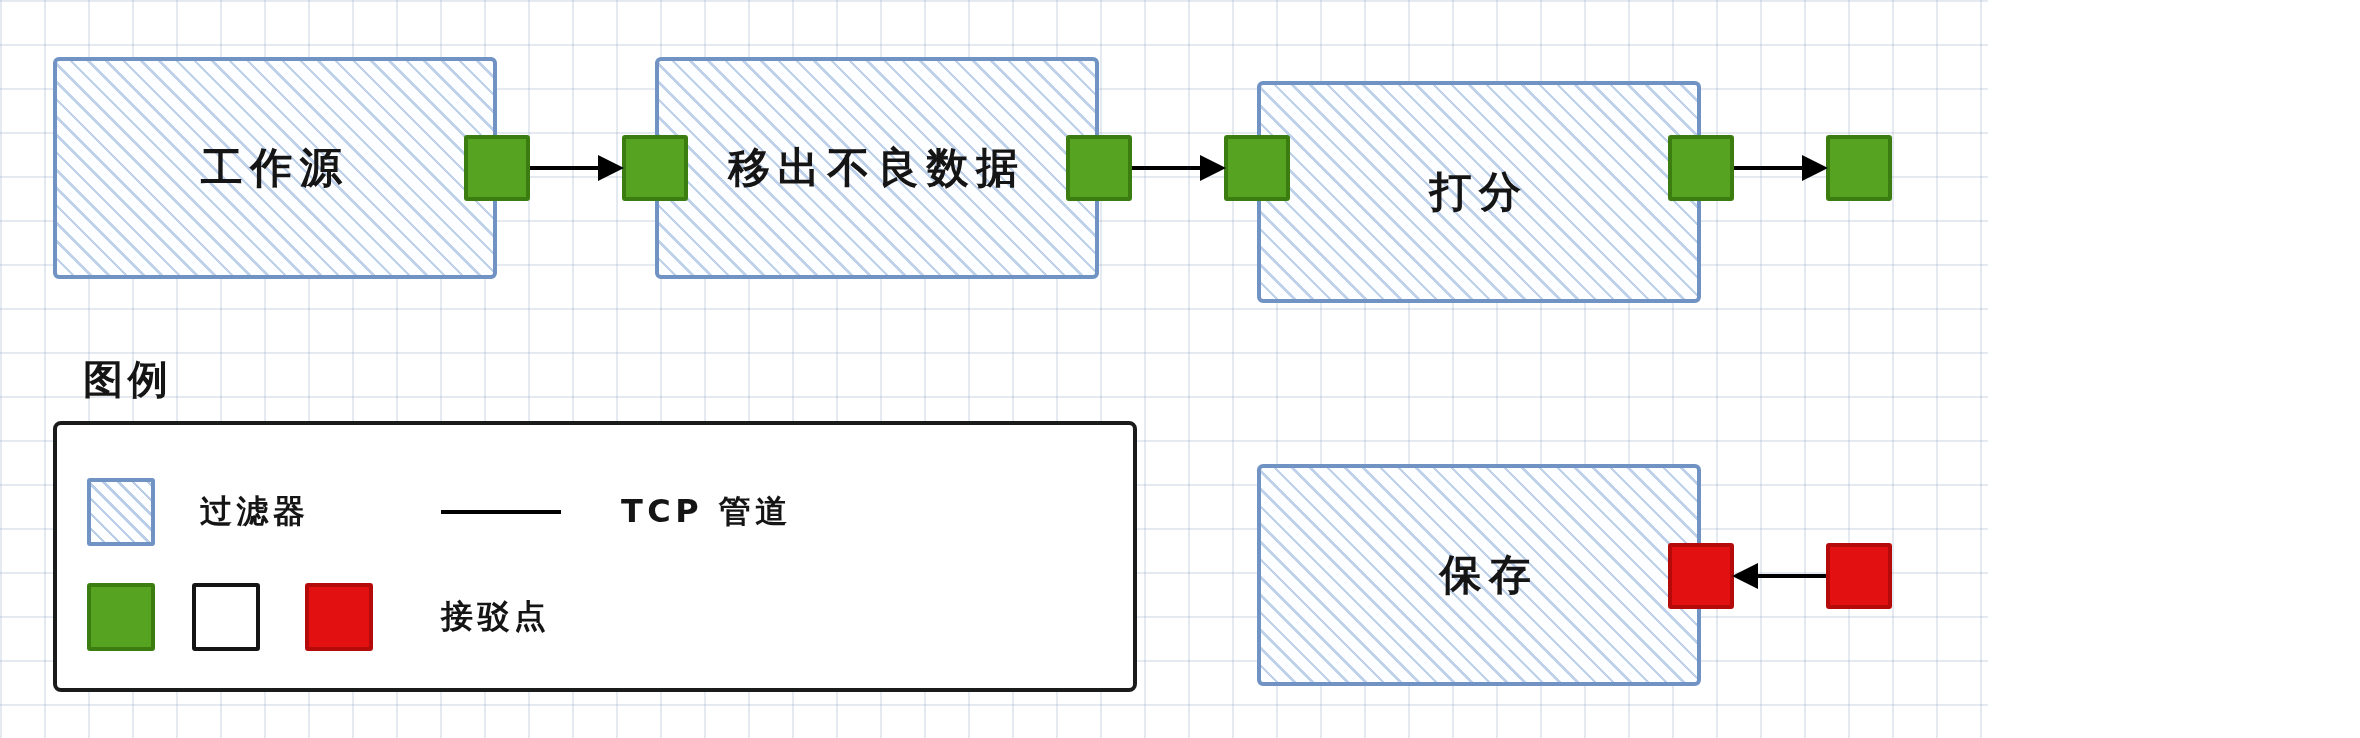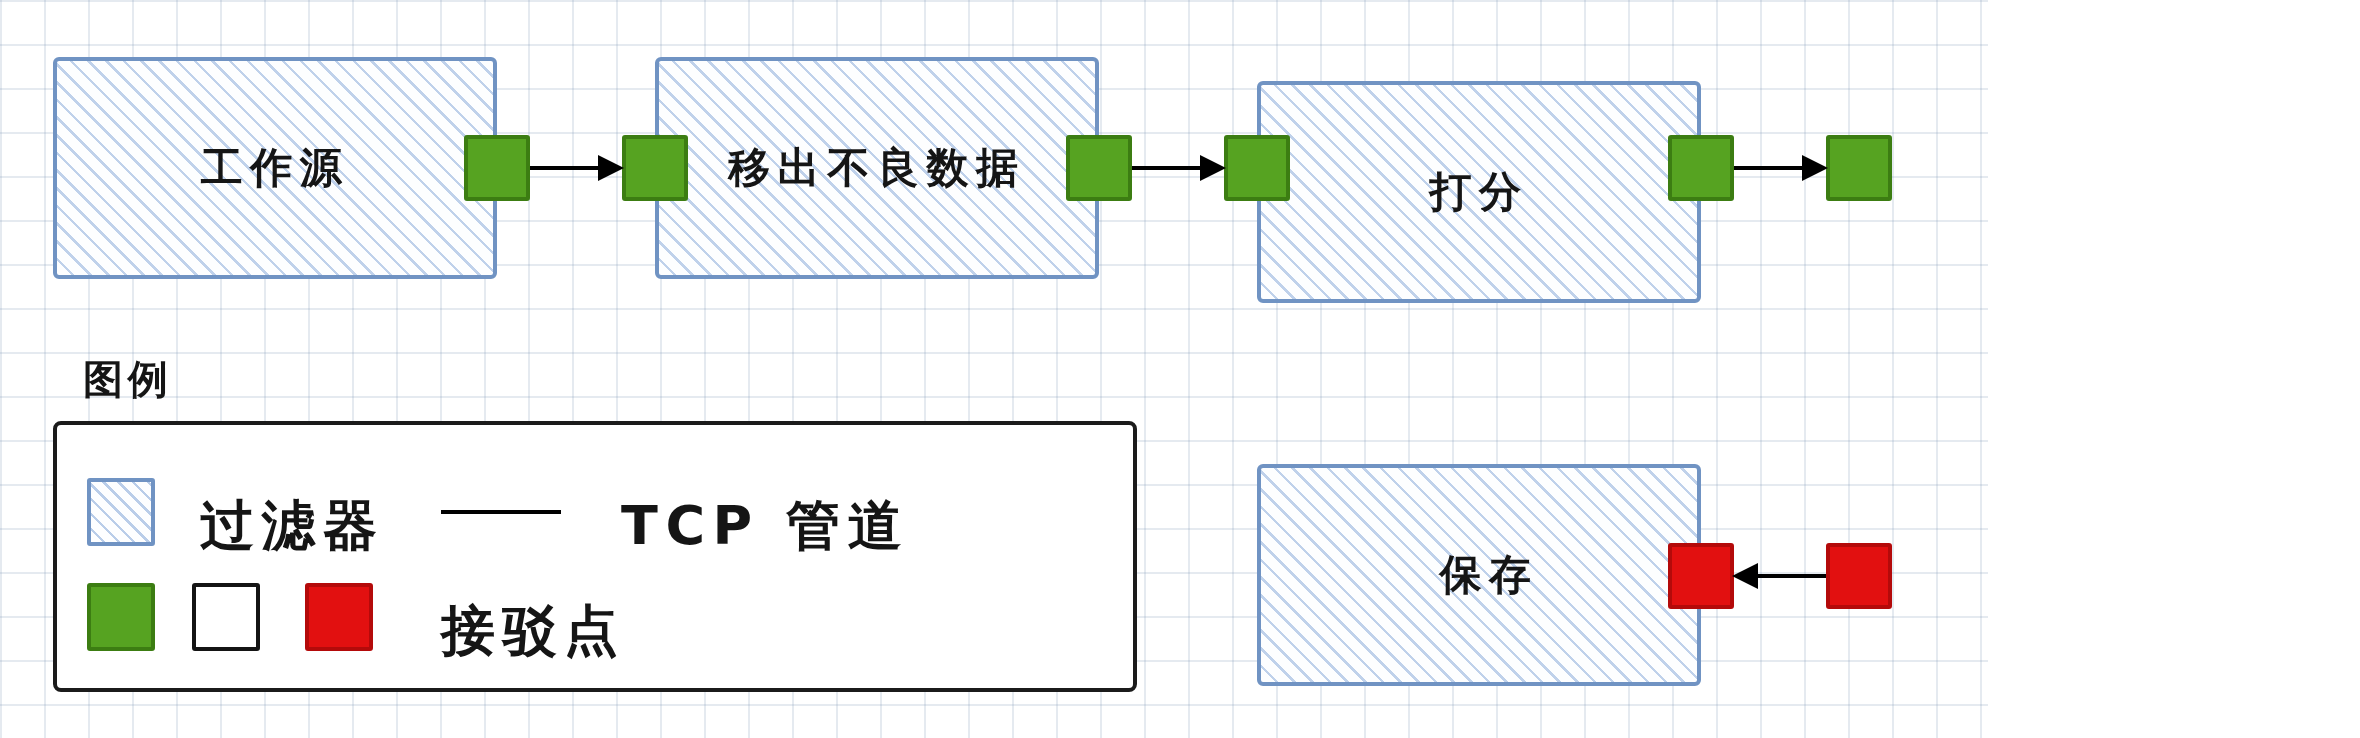--- a/index.html
+++ b/index.html
@@ -126,21 +126,21 @@
       45deg,
       transparent 0px, transparent 8px,
       rgba(130,165,215,0.55) 8px, rgba(130,165,215,0.55) 10.5px
     );
   }
   .legend-swatch.green { background: #56a321; border: 4px solid #3c7d12; }
   .legend-swatch.white { background: #ffffff; border: 4px solid #141414; }
   .legend-swatch.red   { background: #e21010; border: 4px solid #b40a0a; }
   .legend-label {
     position: absolute;
-    font-size: 54px;
+    font-size: 32px;
     font-weight: 600;
     color: #151515;
     letter-spacing: 0.14em;
     white-space: nowrap;
   }
   .legend-line {
     position: absolute;
     height: 4px;
     background: #000;
   }

